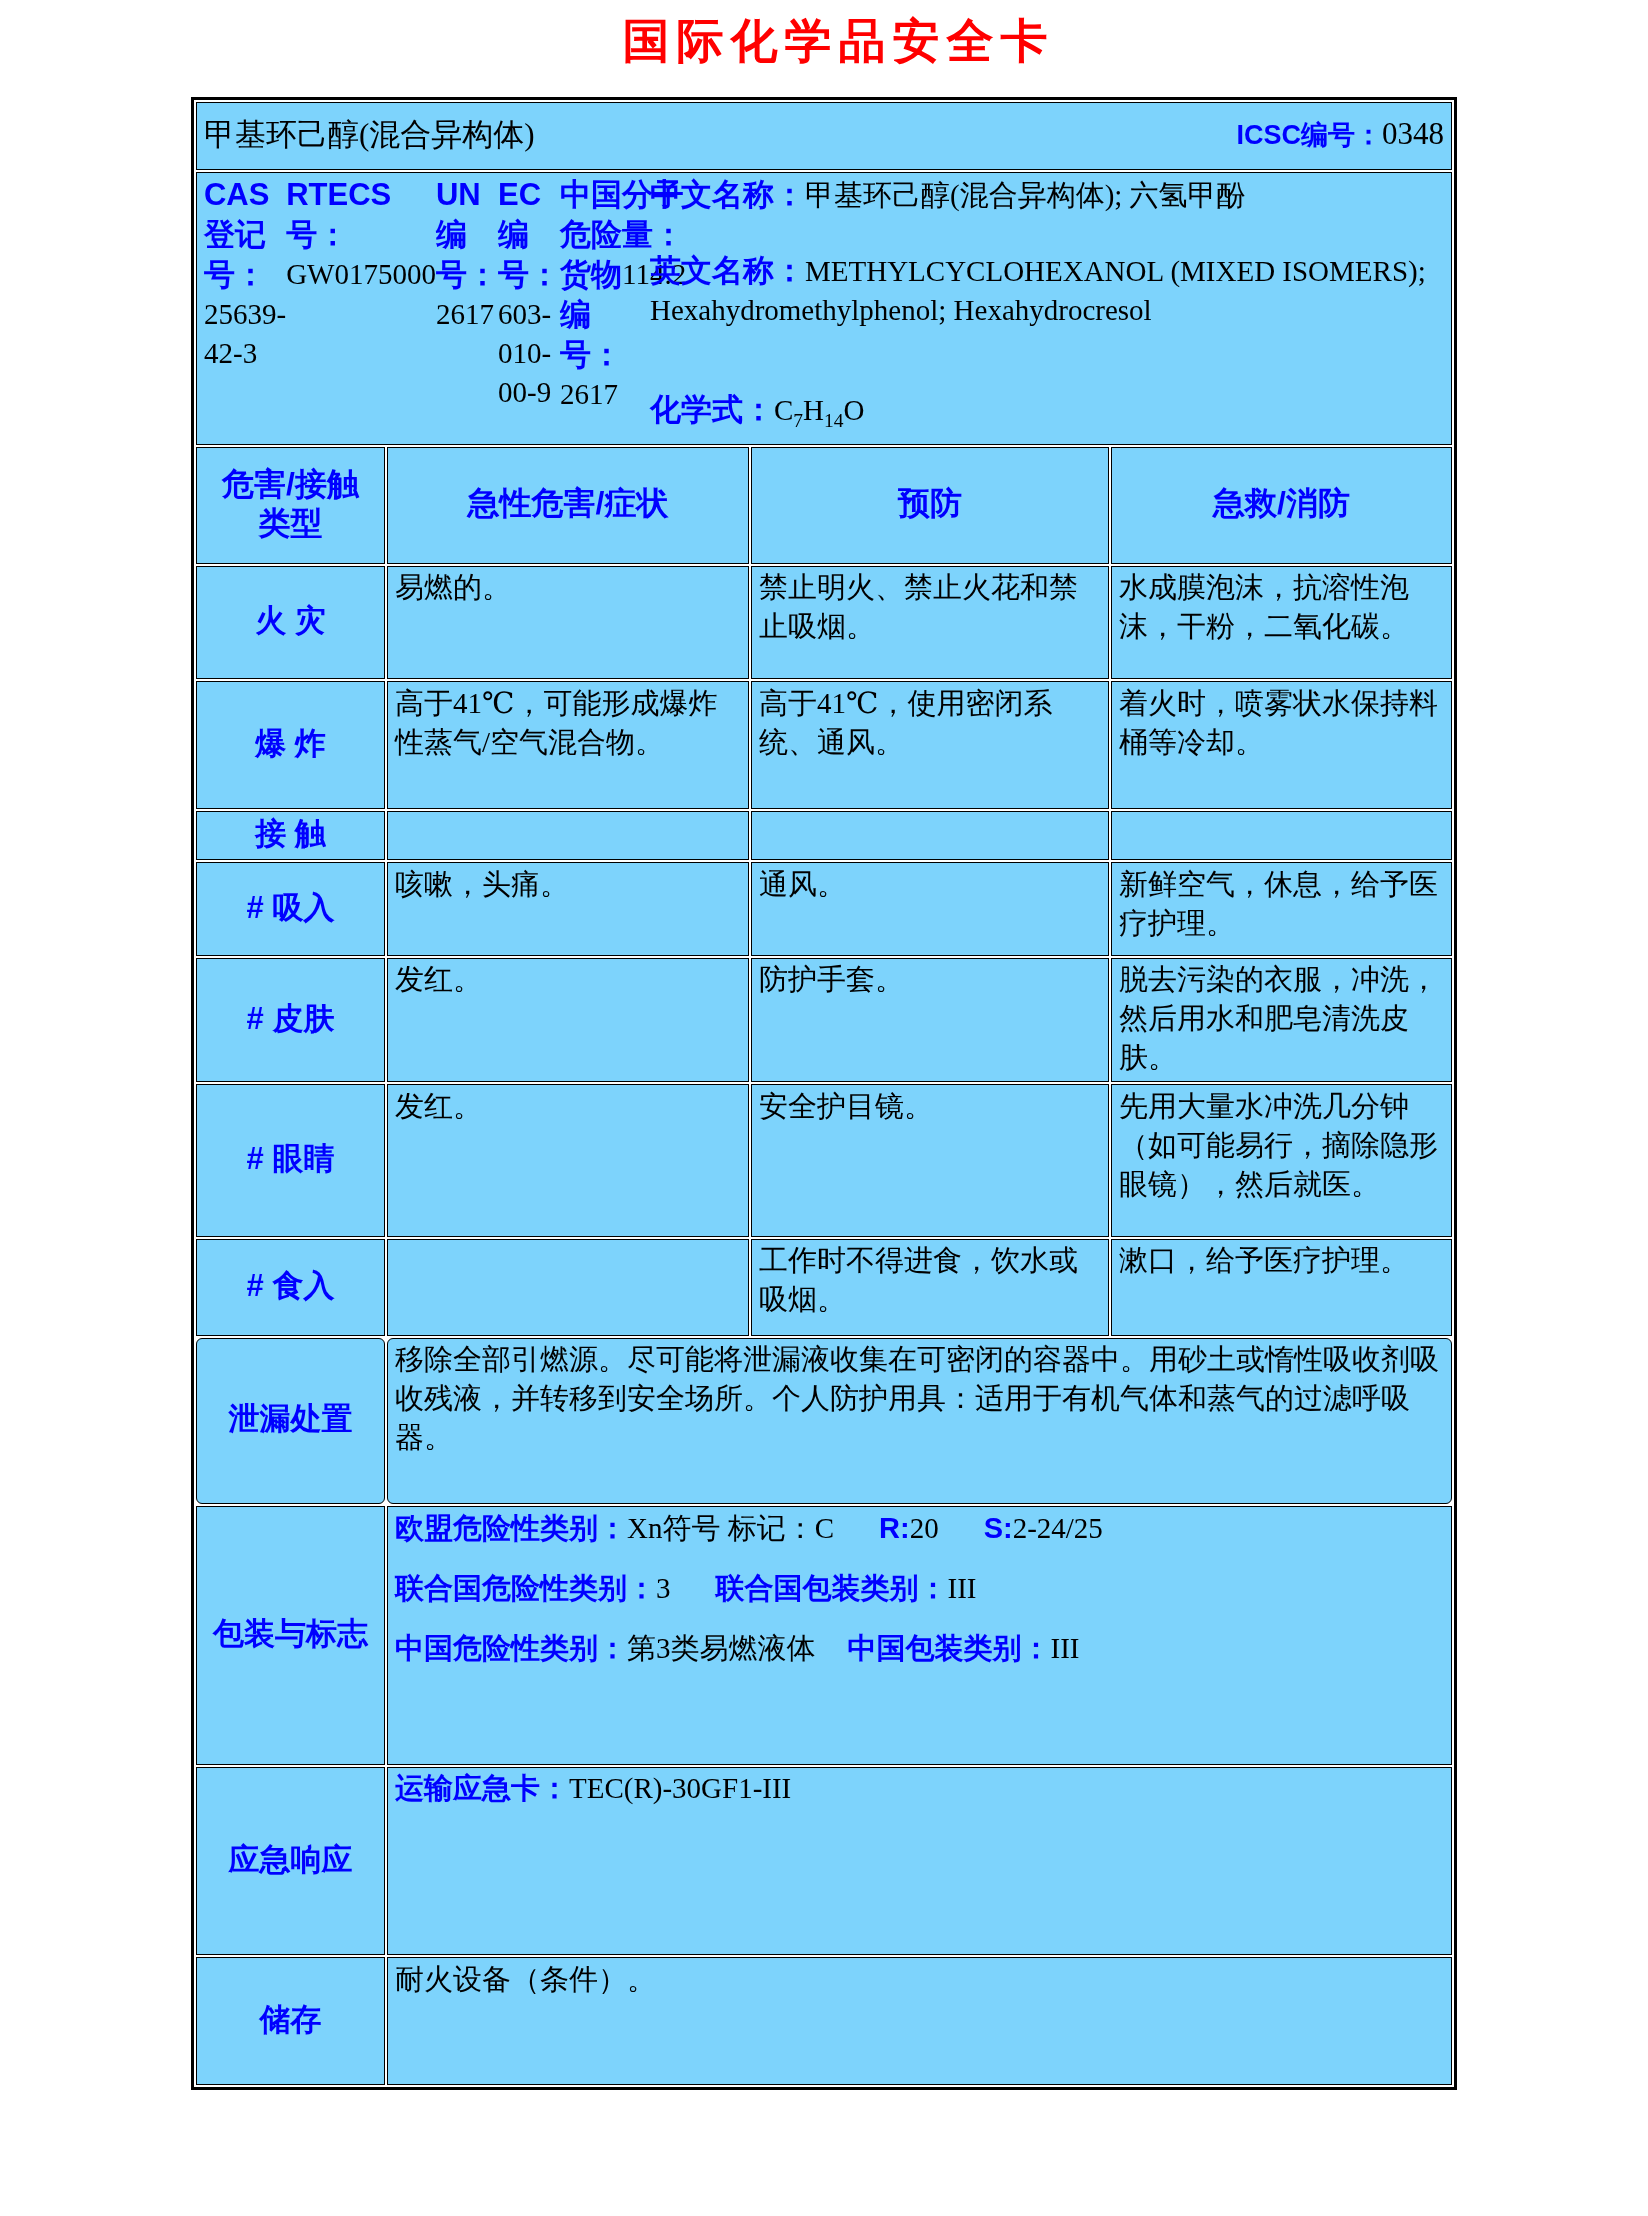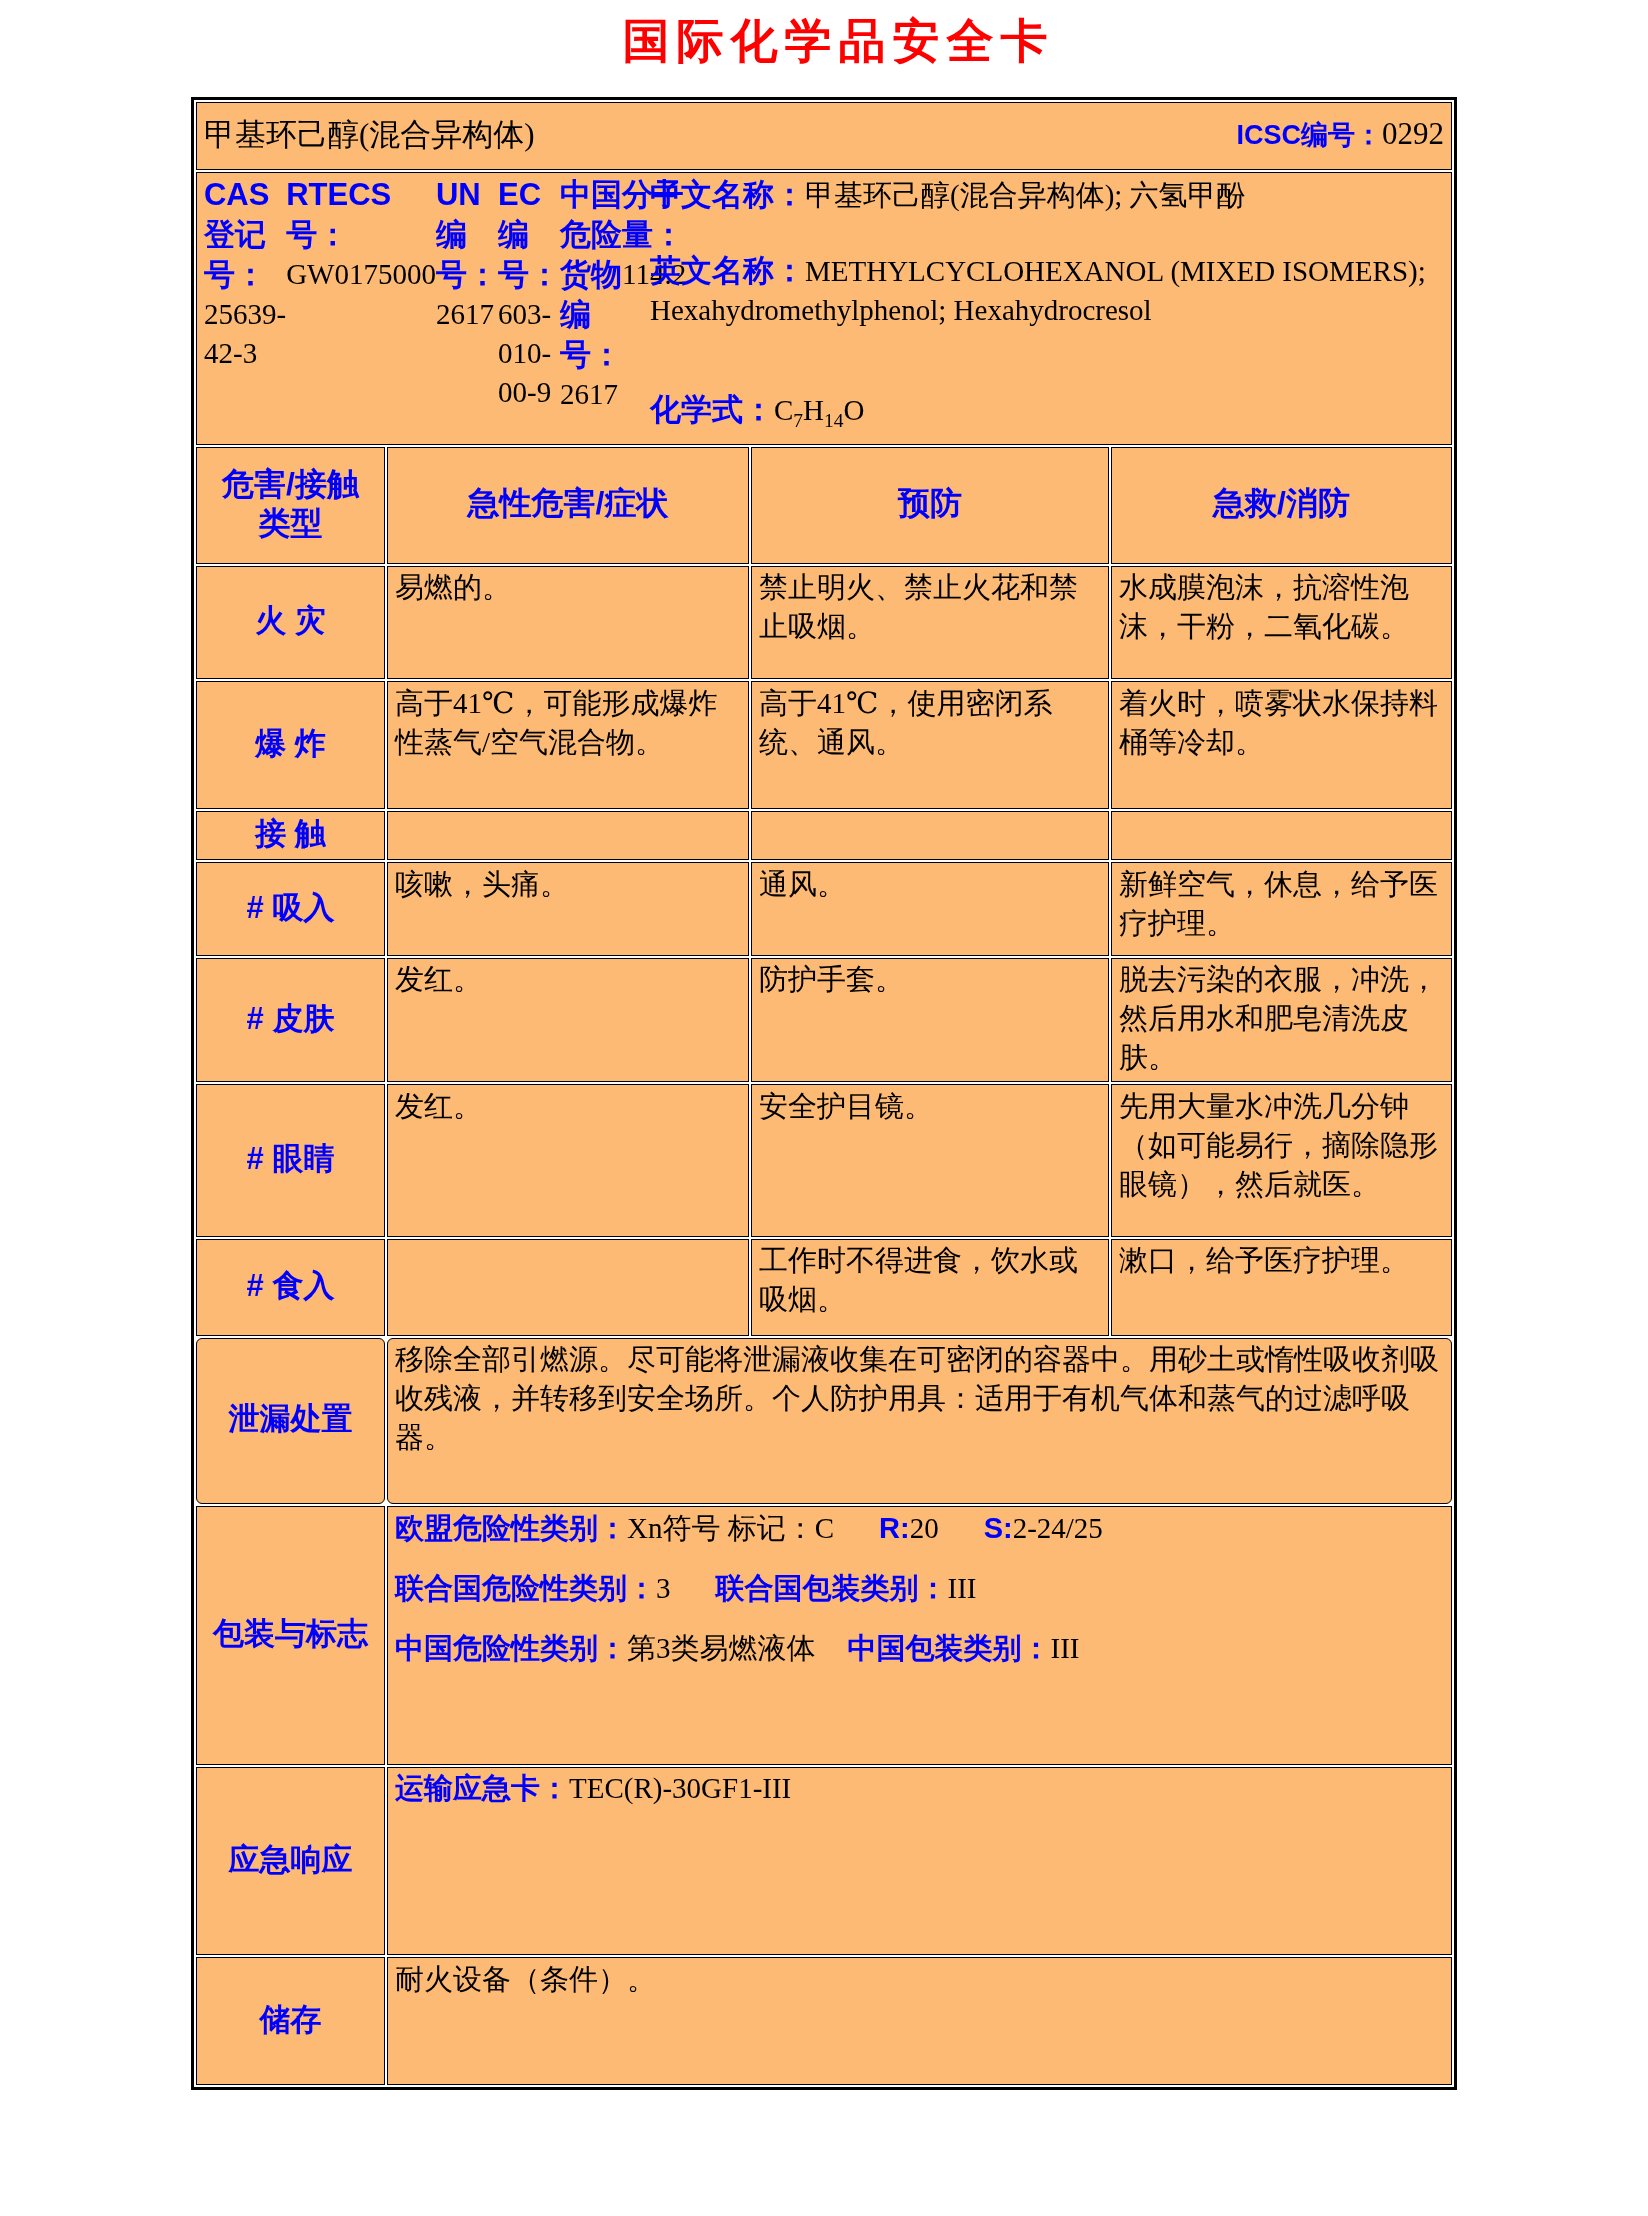--- a/index.html
+++ b/index.html
@@ -1,19 +1,19 @@
 <!DOCTYPE html>
 <html style="font-size:11px"><head>
 <meta charset="utf-8">
 <style>
   html,body{margin:0;padding:0;background:#ffffff;}
   body{width:1648px;height:2216px;font-family:"Liberation Sans","DejaVu Sans",sans-serif;color:#000;}
   .doc-title{margin:9.8px 0 24px 0;text-align:center;color:#ff0000;font-size:47px;font-weight:bold;letter-spacing:7px;font-family:"Liberation Sans","DejaVu Sans",sans-serif;padding-left:29px;}
   table.card{width:1249px;margin:0 auto;border:3.5px solid #000;border-spacing:2.1px;border-collapse:separate;background:#fff;table-layout:fixed;}
-  td.cell{border:1.4px solid #000;padding:1.4px 7px 4.2px 7px;vertical-align:top;font-size:29px;line-height:39px;background:#fdba74;overflow:hidden;}
+  td.cell{border:1.4px solid #000;padding:1.4px 7px 4.2px 7px;vertical-align:top;font-size:29px;line-height:39px;background:#7dd3fc;overflow:hidden;}
   .lbl{color:#0000ff;font-weight:bold;font-family:"Liberation Sans","DejaVu Sans",sans-serif;}
   .val{color:#000;font-family:"Liberation Serif","DejaVu Serif",serif;}
   
   .r-title td{height:61px;vertical-align:middle;}
   .title-flex{display:flex;justify-content:space-between;align-items:center;}
   .chem-name{font-size:31px;}
   .icsc .lbl{font-size:27px;}
   .icsc .val{font-size:31px;}
   
   .r-info td{height:265px;}
@@ -61,21 +61,21 @@
         <col style="width:362px">
         <col style="width:358px">
         <col style="width:341px">
     </colgroup>
 
     <tbody>
         <tr class="r-title">
       <td class="cell" colspan="4">
         <div class="title-flex">
           <span class="chem-name val">甲基环己醇(混合异构体)</span>
-          <span class="icsc"><span class="lbl">ICSC编号：</span><span class="val">0292</span></span>
+          <span class="icsc"><span class="lbl">ICSC编号：</span><span class="val">0348</span></span>
         </div>
       </td>
     </tr>
 
     <tr class="r-info">
       <td class="cell" colspan="4">
         <div class="info-flex">
           <div class="info-left">
             <div class="info-line"><span class="lbl">CAS登记号：</span><span class="val">25639-42-3</span></div>
             <div class="info-line"><span class="lbl">RTECS号：</span><span class="val">GW0175000</span></div>

